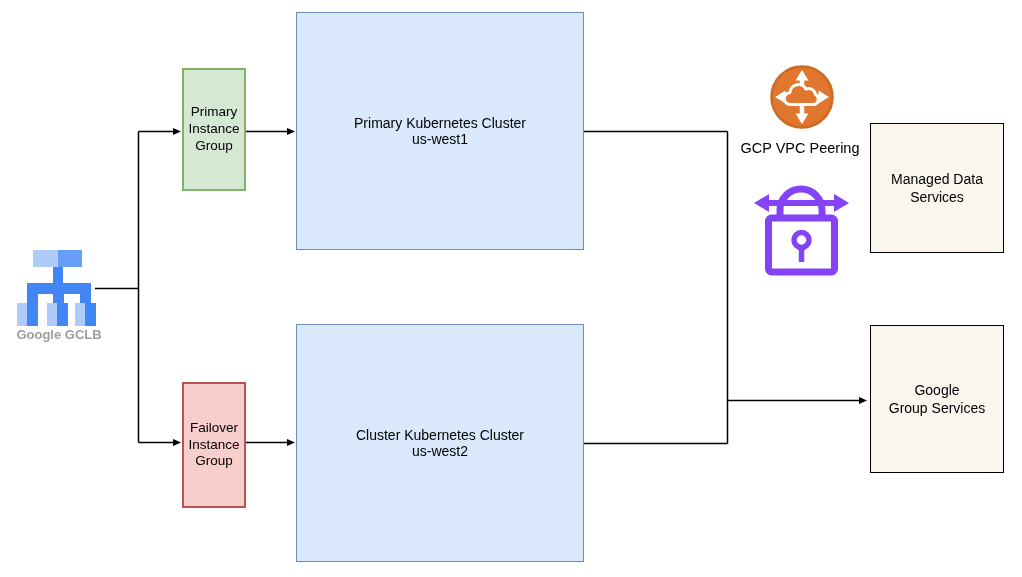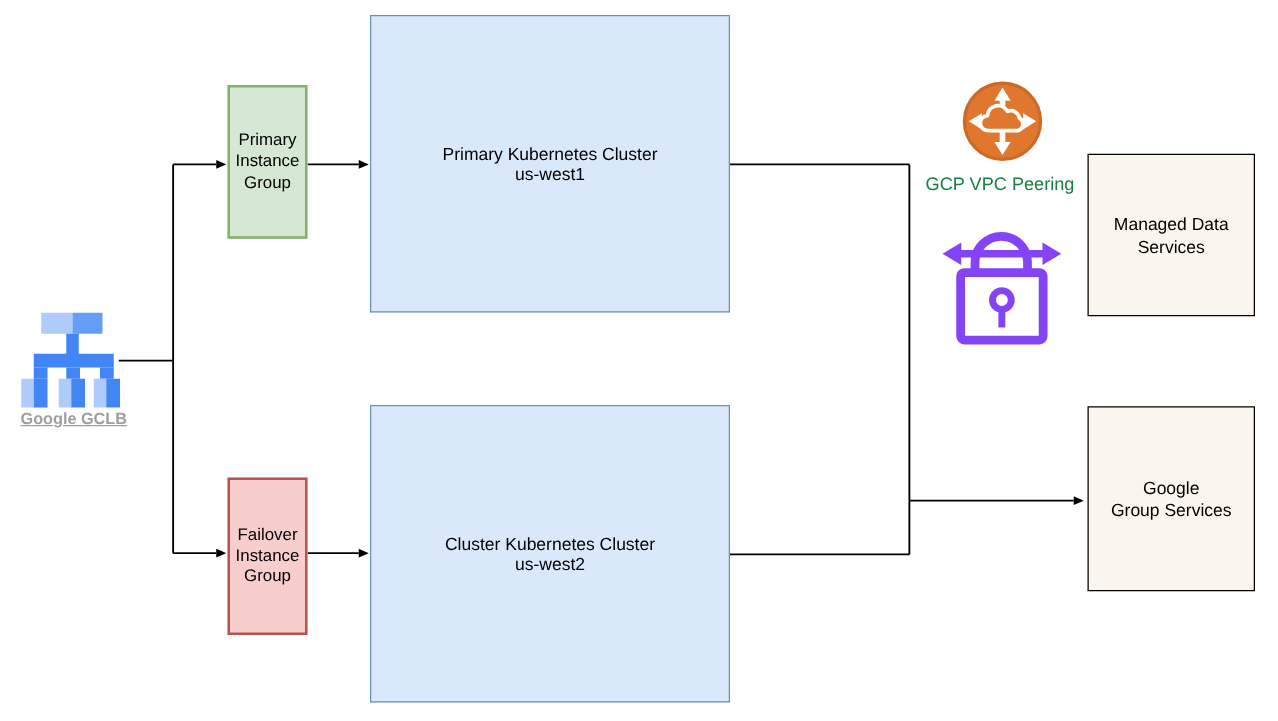--- a/index.html
+++ b/index.html
@@ -66,30 +66,29 @@
   .gclb-icon-wrap { left: 7px; top: 250px; }
   .gclb-label {
     position: absolute;
     left: 0px; top: 327px;
     width: 118px;
     text-align: center;
     font-size: 13px;
     font-weight: bold;
     color: #9e9e9e;
     z-index: 2;
-    text-decoration: underline;
   }
   .vpc-peering-wrap { left: 769px; top: 64px; }
   .vpc-peering-label {
     position: absolute;
     left: 710px; top: 140px;
     width: 180px;
     text-align: center;
     font-size: 14.5px;
-    color: #15803d;
+    color: #000000;
     z-index: 2;
   }
   .vpn-lock-wrap { left: 752px; top: 168px; }
 </style>
 </head>
 <body>
 
 <div class="canvas">
 
   <svg class="edges">

